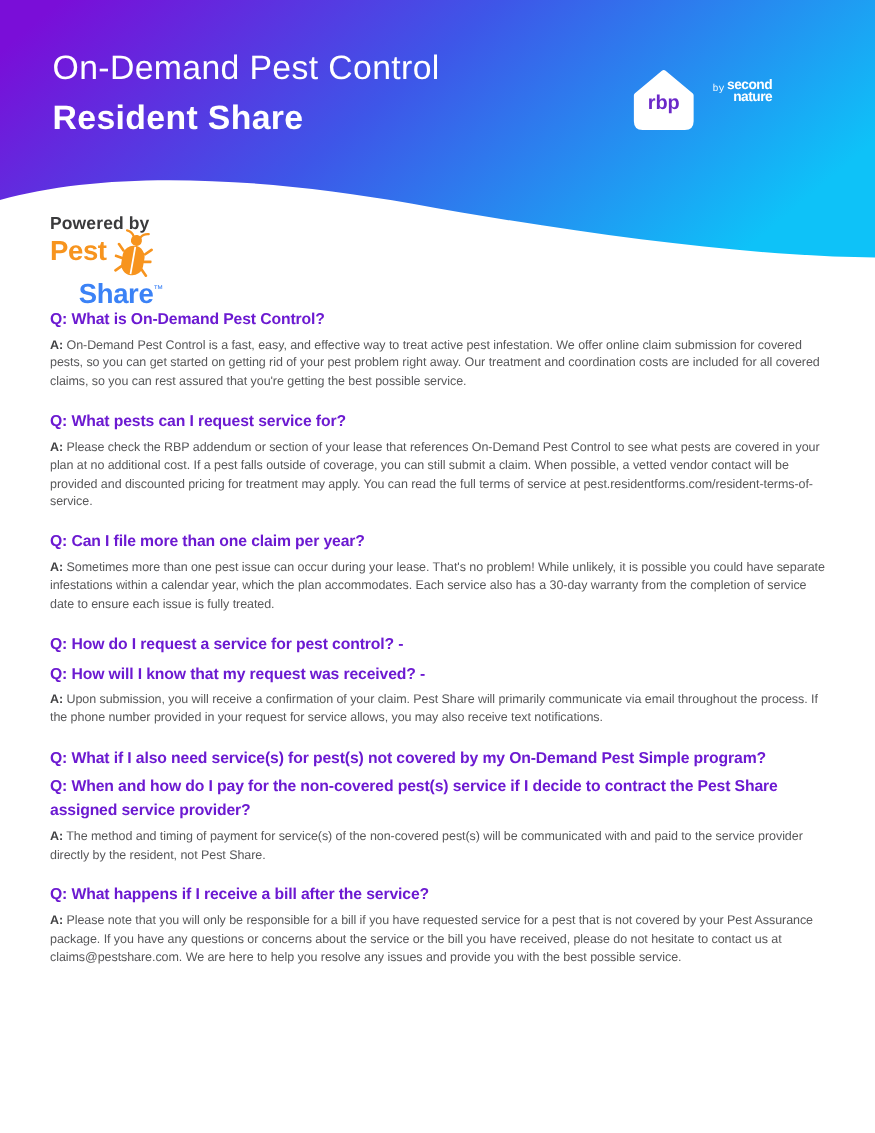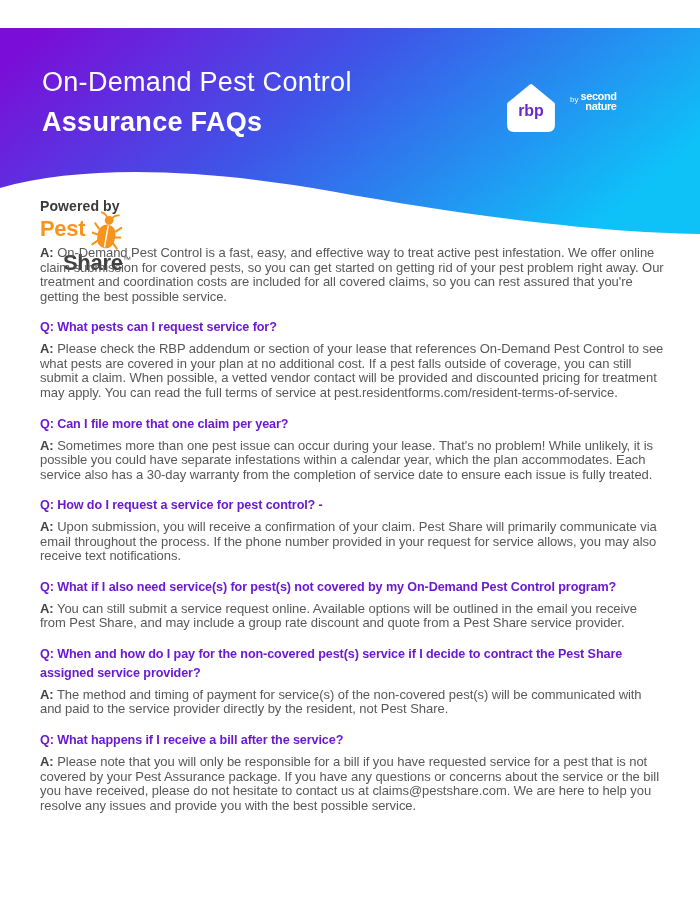--- a/index.html
+++ b/index.html
@@ -1,44 +1,44 @@
 <!DOCTYPE html>
 <html><head>
 <meta charset="utf-8">
 <style>
   html,body { margin:0; padding:0; background:#ffffff; }
   body { font-family:"Liberation Sans","DejaVu Sans",sans-serif; }
   .page { position:relative; width:700px; height:906px; background:#ffffff; overflow:hidden; }
 
   
-  .header { position:relative; width:558px; height:212px;margin-top:28px; }
+  .header { position:relative; width:558px; height:212px; }
   .wave-svg { position:absolute; left:0; top:0; width:700px; height:212px; display:block; }
   .titles { position:absolute; left:42px; top:38px; color:#ffffff; z-index:2; }
   .title1 { font-size:27px; font-weight:400; letter-spacing:0.3px; line-height:1.2; }
   .title2 { font-size:27px; font-weight:700; letter-spacing:0.3px; line-height:1.2; margin-top:8px; }
 
   .rbp-wrap { position:absolute; left:501px; top:51px; display:flex; align-items:flex-start; z-index:2; }
   .rbp-badge { width:60px; height:60px; display:block; }
   .by-brand { display:flex; color:#ffffff; margin-left:9px; margin-top:13px; }
-  .by-label { font-size:8px; font-weight:400; margin-top:3px; margin-right:2px; opacity:0.95; }
+  .by-label { font-size:8px; font-weight:400; margin-top:3px; margin-right:2px; opacity:0.95;font-family:Liberation Mono, monospace; }
   .brand-col { text-align:right; font-weight:700; font-size:11px; line-height:0.9; letter-spacing:-0.4px; }
 
   
   .powered { position:absolute; left:40px; top:170px; width:170px; z-index:2; }
   .powered-label { font-size:14px; color:#3a3a3c; font-weight:600; letter-spacing:0.1px; }
   .pest-row { display:flex; align-items:flex-start; margin-top:1px; }
   .pest-word { color:#f7941e; font-weight:700; font-size:22px; line-height:1; letter-spacing:-0.3px; margin-top:3px; }
   .bug-svg { width:30px; height:41px; margin-left:7px; margin-top:-3px; transform:rotate(10deg); }
-  .share-row { color:#404040; font-weight:700; font-size:22px; line-height:1; letter-spacing:-0.3px; margin-left:23px; margin-top:-1px; }
+  .share-row { color:#3b82f6; font-weight:700; font-size:22px; line-height:1; letter-spacing:-0.3px; margin-left:23px; margin-top:-1px; }
   .tm { font-size:8px; vertical-align:super; font-weight:400; }
 
   
   .content { position:absolute; left:40px; top:246px; width:626px; z-index:2; }
   .faq-q { color:#6c1ad1; font-weight:700; font-size:12.6px; line-height:1.5; margin:0 0 5px 0; letter-spacing:-0.1px; }
-  .faq-a { color:#58585a; font-size:13px; line-height:14.6px; margin:0 0 14px 0; letter-spacing:-0.05px; }
+  .faq-a { color:#58585a; font-size:10px; line-height:14.6px; margin:0 0 14px 0; letter-spacing:-0.05px; }
   .a-prefix { font-weight:700; color:#414143; }
 </style>
 </head>
 <body>
 
 <div class="page">
 
   <div class="header">
     <svg class="wave-svg" viewBox="0 0 700 212" preserveAspectRatio="none" aria-hidden="true">
       <defs>
@@ -46,21 +46,21 @@
           <stop offset="0" stop-color="#7a0ed8"></stop>
           <stop offset="0.45" stop-color="#3e56e8"></stop>
           <stop offset="1" stop-color="#0ec2f8"></stop>
         </linearGradient>
       </defs>
       <path d="M0 0 L700 0 L700 206 C 600 205 468 188 330 163 C 205 141 85 136 0 160 Z" fill="url(#hdrGrad)"></path>
     </svg>
 
     <div class="titles">
       <div class="title1">On-Demand Pest Control</div>
-      <div class="title2">Assurance FAQs</div>
+      <div class="title2">Resident Share</div>
     </div>
 
     <div class="rbp-wrap">
       <svg class="rbp-badge" viewBox="0 0 64 64" aria-hidden="true">
         <rect x="16.5" y="16.5" width="31" height="31" rx="7" transform="rotate(45 32 32)" fill="#2bc5cf"></rect>
         <path d="M32 8 L55 27 L55 49 Q55 54 50 54 L14 54 Q9 54 9 49 L9 27 Z" fill="#ffffff" stroke="#ffffff" stroke-width="5" stroke-linejoin="round"></path>
         <text x="32" y="39" text-anchor="middle" font-size="17" font-weight="bold" fill="#6b28c9">rbp</text>
       </svg>
       <div class="by-brand">
         <span class="by-label">by</span>
@@ -86,44 +86,45 @@
       </div>
       <div class="share-row">
         <span>Share</span><span class="tm">™</span>
       </div>
     </div>
   </div>
 
   <div class="content">
 
     <div>
+      <h2 class="faq-q">Q: What is On-Demand Pest Control?</h2>
       <p class="faq-a"><span class="a-prefix">A:</span><span> On-Demand Pest Control is a fast, easy, and effective way to treat active pest infestation. We offer online claim submission for covered pests, so you can get started on getting rid of your pest problem right away. Our treatment and coordination costs are included for all covered claims, so you can rest assured that you're getting the best possible service.</span></p>
     </div>
 
     <div>
       <h2 class="faq-q">Q: What pests can I request service for?</h2>
       <p class="faq-a"><span class="a-prefix">A:</span><span> Please check the RBP addendum or section of your lease that references On-Demand Pest Control to see what pests are covered in your plan at no additional cost. If a pest falls outside of coverage, you can still submit a claim. When possible, a vetted vendor contact will be provided and discounted pricing for treatment may apply. You can read the full terms of service at pest.residentforms.com/resident-terms-of-service.</span></p>
     </div>
 
     <div>
-      <h2 class="faq-q">Q: Can I file more that one claim per year?</h2>
+      <h2 class="faq-q">Q: Can I file more than one claim per year?</h2>
       <p class="faq-a"><span class="a-prefix">A:</span><span> Sometimes more than one pest issue can occur during your lease. That's no problem! While unlikely, it is possible you could have separate infestations within a calendar year, which the plan accommodates. Each service also has a 30-day warranty from the completion of service date to ensure each issue is fully treated.</span></p>
     </div>
 
     <div>
       <h2 class="faq-q">Q: How do I request a service for pest control? -</h2>
     </div>
 
     <div>
+      <h2 class="faq-q">Q: How will I know that my request was received? -</h2>
       <p class="faq-a"><span class="a-prefix">A:</span><span> Upon submission, you will receive a confirmation of your claim. Pest Share will primarily communicate via email throughout the process. If the phone number provided in your request for service allows, you may also receive text notifications.</span></p>
     </div>
 
     <div>
-      <h2 class="faq-q">Q: What if I also need service(s) for pest(s) not covered by my On-Demand Pest Control program?</h2>
-      <p class="faq-a"><span class="a-prefix">A:</span><span> You can still submit a service request online. Available options will be outlined in the email you receive from Pest Share, and may include a group rate discount and quote from a Pest Share service provider.</span></p>
+      <h2 class="faq-q">Q: What if I also need service(s) for pest(s) not covered by my On-Demand Pest Simple program?</h2>
     </div>
 
     <div>
       <h2 class="faq-q">Q: When and how do I pay for the non-covered pest(s) service if I decide to contract the Pest Share assigned service provider?</h2>
       <p class="faq-a"><span class="a-prefix">A:</span><span> The method and timing of payment for service(s) of the non-covered pest(s) will be communicated with and paid to the service provider directly by the resident, not Pest Share.</span></p>
     </div>
 
     <div>
       <h2 class="faq-q">Q: What happens if I receive a bill after the service?</h2>
       <p class="faq-a"><span class="a-prefix">A:</span><span> Please note that you will only be responsible for a bill if you have requested service for a pest that is not covered by your Pest Assurance package. If you have any questions or concerns about the service or the bill you have received, please do not hesitate to contact us at claims@pestshare.com. We are here to help you resolve any issues and provide you with the best possible service.</span></p>

